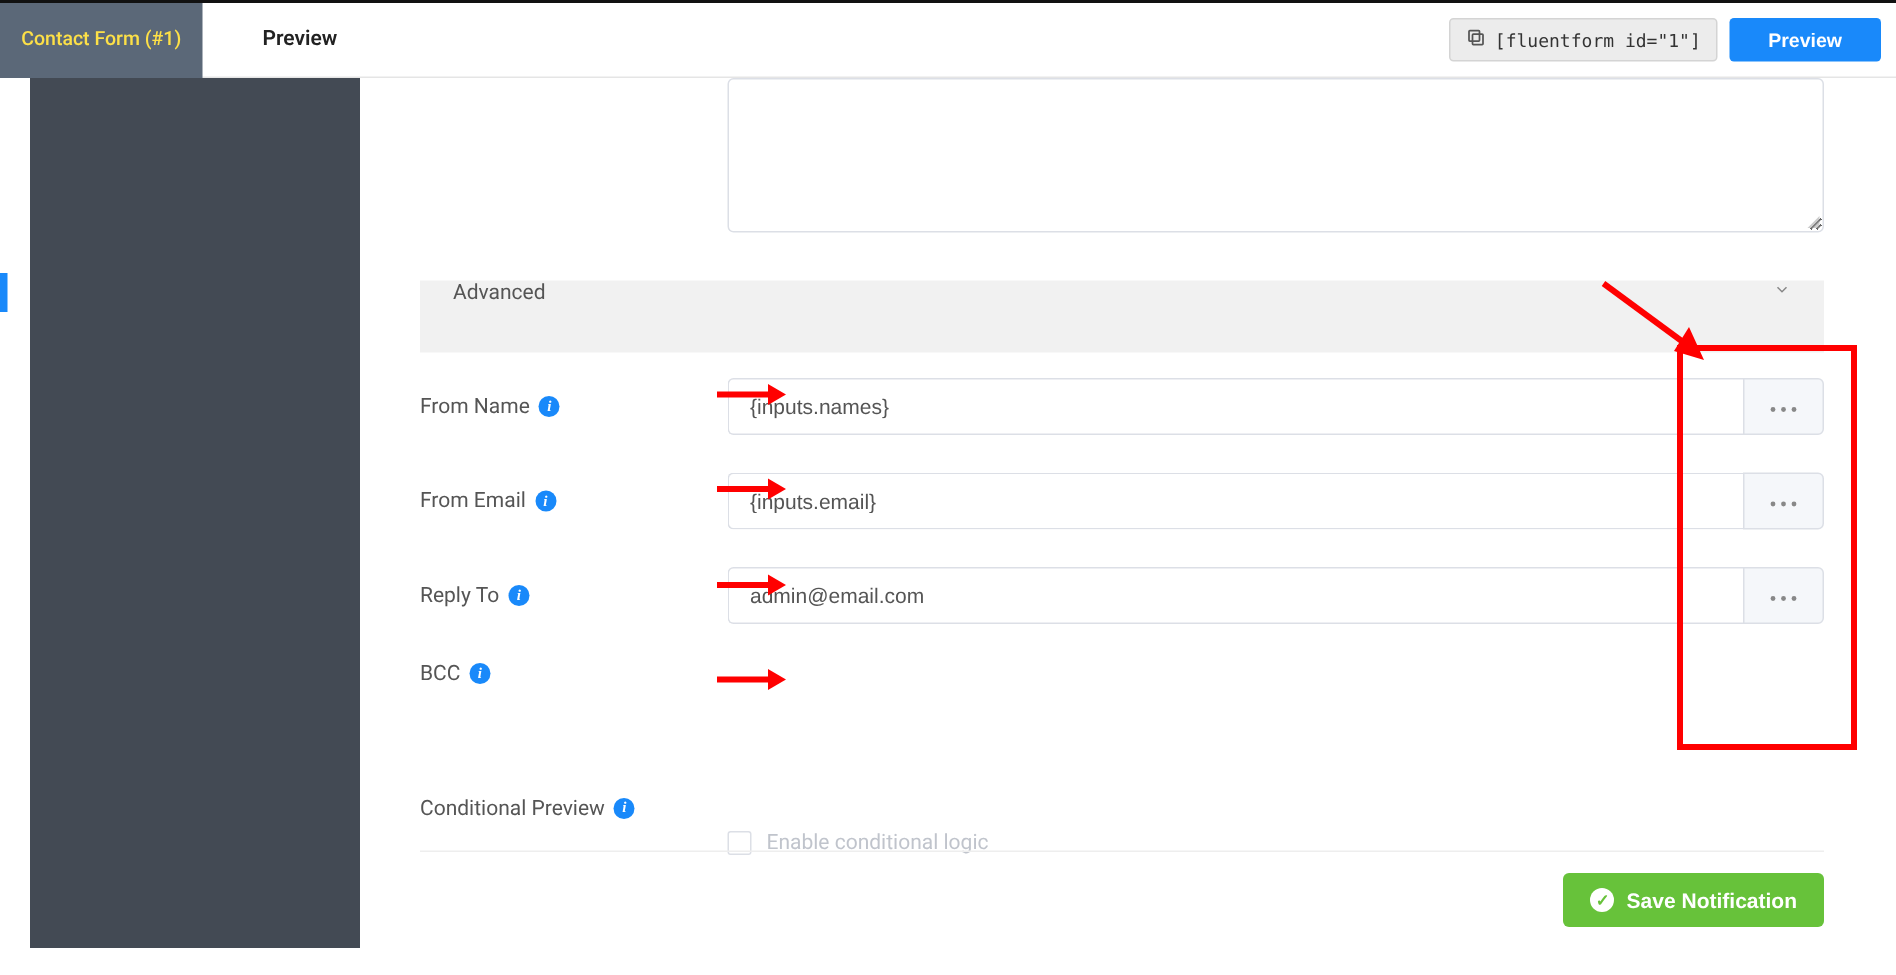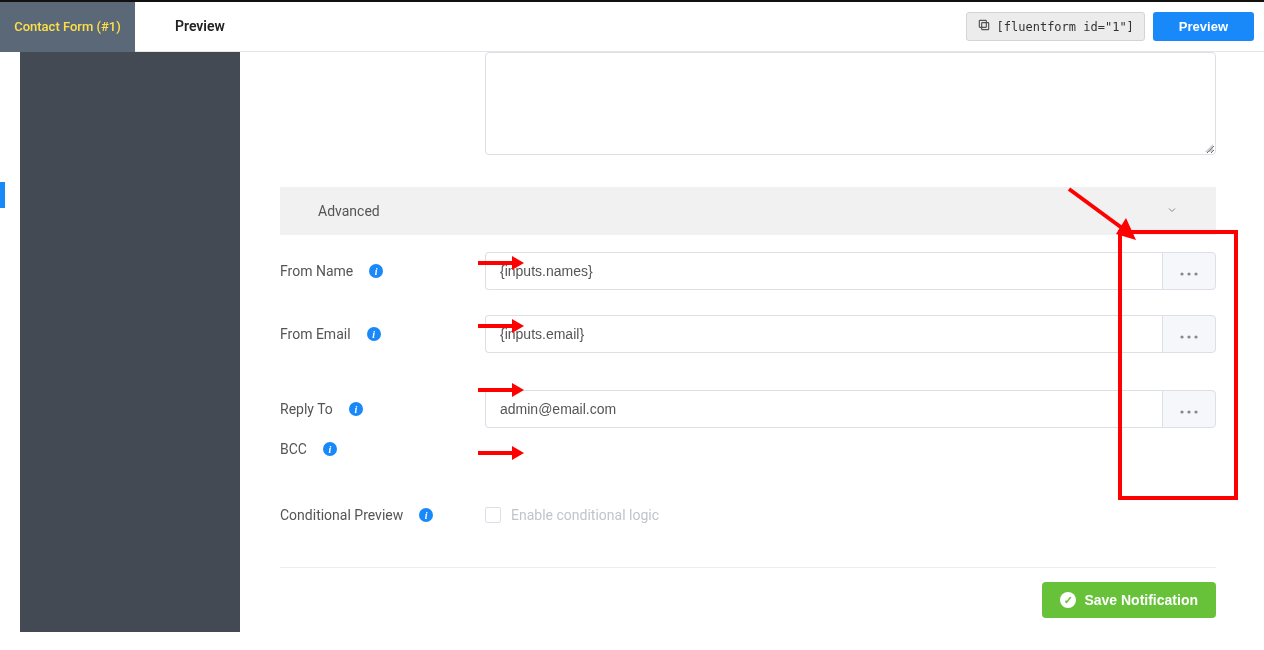--- a/index.html
+++ b/index.html
@@ -17,39 +17,39 @@
   .preview-btn { background:#1989fa; color:#fff; border:none; border-radius:3px; padding:7px 26px; font-size:13px; font-weight:600; cursor:pointer; }
 
   .left-sidebar { position:absolute; top:52px; left:20px; width:220px; bottom:18px; background:#434a54; }
 
   .main-area { position:absolute; top:52px; left:240px; right:10px; bottom:0; overflow:visible; }
 
   .textarea-wrap { position:absolute; top:0; left:245px; right:38px; height:103px; }
   .textarea-box { width:100%; height:100%; border:1px solid #dcdfe6; border-radius:4px; resize:both; background:#fff; }
   .resize-handle { position:absolute; right:3px; bottom:3px; width:0; height:0; border-style:solid; border-width:0 0 8px 8px; border-color:transparent transparent #999 transparent; opacity:.5; pointer-events:none; }
 
-  .section-header { position:absolute; top:135px; left:40px; right:38px; height:48px; background:#f1f1f1; display:flex; align-items:center; padding:0 38px; cursor:pointer; }
+  .section-header { position:absolute; top:135px; left:40px; right:38px; height:48px; background:#f1f1f1; display:flex; padding:0 22px; cursor:pointer; }
   .section-header span { color:#555; font-size:14px; }
   .section-header .chevron { margin-left:auto; }
 
   .field-row { position:absolute; left:40px; right:38px; display:flex; align-items:center; }
-  .field-label { width:205px; display:flex; align-items:center; gap:16px; color:#555; font-size:14px; }
+  .field-label { width:205px; display:flex; align-items:center; gap:6px; color:#555; font-size:14px; }
   .info-icon { width:14px; height:14px; border-radius:50%; background:#1989fa; color:#fff; font-size:10px; display:flex; align-items:center; justify-content:center; font-weight:700; font-style:italic; font-family:Georgia,serif; }
   .input-wrap { flex:1; display:flex; }
   .text-input { flex:1; height:38px; border:1px solid #dcdfe6; border-right:none; border-radius:4px 0 0 4px; padding:0 14px; font-size:14px; color:#555; outline:none; }
   .dots-btn { width:54px; height:38px; border:1px solid #dcdfe6; background:#f5f7fa; border-radius:0 4px 4px 0; display:flex; align-items:center; justify-content:center; cursor:pointer; }
   .dots-btn svg { width:18px; height:4px; }
 
   .row-1 { top:200px; }
   .row-2 { top:263px; }
-  .row-3 { top:326px;margin-top:12px; }
+  .row-3 { top:326px; }
   .row-4 { top:389px; }
   .row-5 { top:455px; }
 
-  .checkbox-wrap { display:flex; align-items:flex-start; gap:10px; }
+  .checkbox-wrap { display:flex; align-items:flex-start; gap:10px;margin-top:47px; }
   .fake-checkbox { width:16px; height:16px; border:1px solid #dcdfe6; border-radius:2px; background:#fff; }
   .cond-label { color:#c0c4cc; font-size:14px; }
 
   .divider { position:absolute; top:515px; left:40px; right:38px; height:1px; background:#eee; }
 
   .save-btn-wrap { position:absolute; top:530px; right:38px; }
   .save-btn { background:#67c23a; color:#fff; border:none; border-radius:4px; padding:10px 18px; font-size:14px; font-weight:600; display:flex; align-items:center; gap:8px; cursor:pointer; }
   .save-btn .check-icon { width:16px; height:16px; border-radius:50%; background:#fff; color:#67c23a; display:flex; align-items:center; justify-content:center; font-size:11px; font-weight:900; }
 
   .arrow { position:absolute; width:46px; height:16px; pointer-events:none; }

